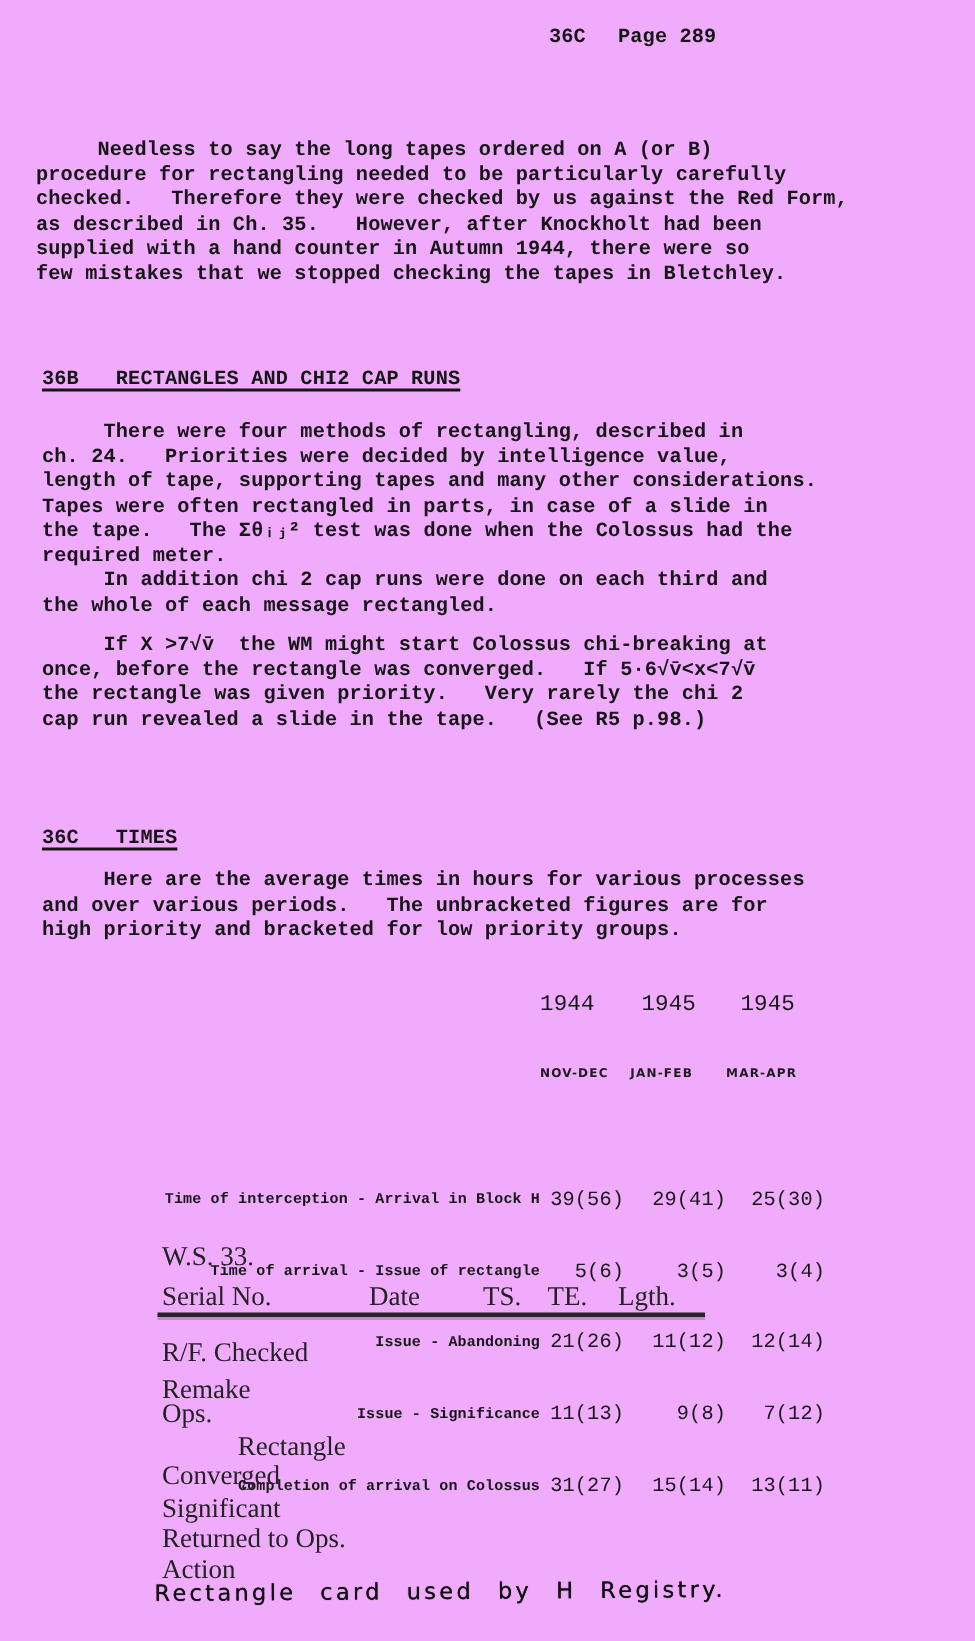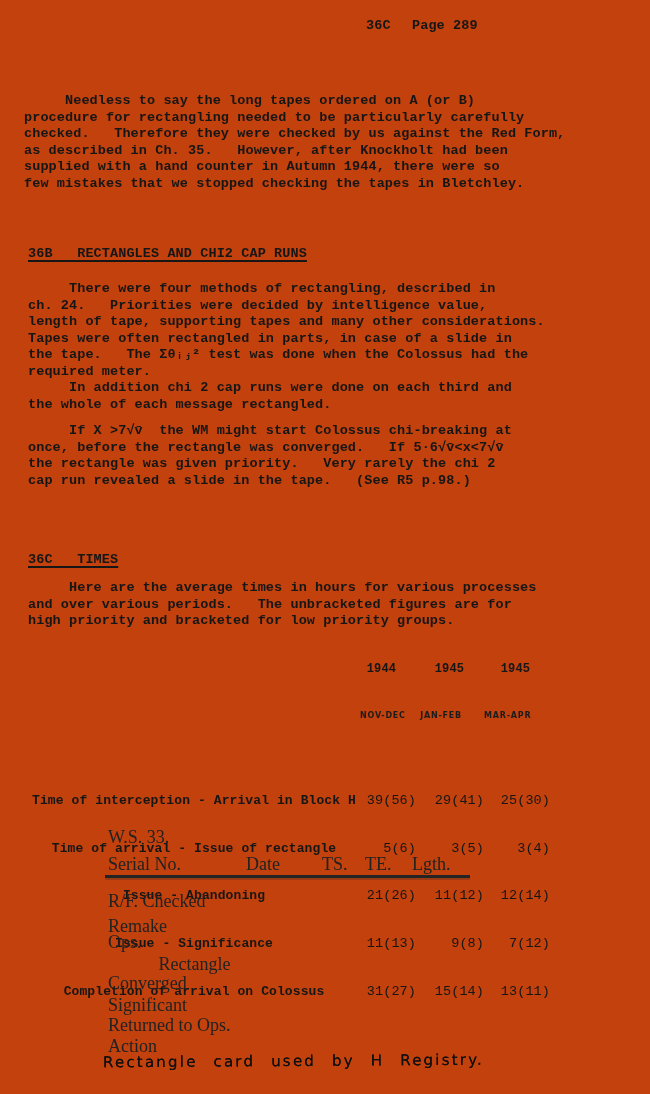--- a/index.html
+++ b/index.html
@@ -1,41 +1,41 @@
 <!DOCTYPE html>
 <html><head>
 <meta charset="utf-8">
 <style>
   html,body { margin:0; padding:0; background:#e8e6e0; }
   .page {
     position:relative; width:650px; height:1094px;
-    background:#c2410c; color:#1a1a1a; overflow:hidden;
+    background:#f0abfc; color:#1a1a1a; overflow:hidden;
     font-family:"Liberation Mono","DejaVu Sans Mono",monospace;
   }
   .abs { position:absolute; }
   .mono {
     font-family:"Liberation Mono","DejaVu Sans Mono",monospace;
     font-weight:700; font-size:13.5px; line-height:16.6px;
     letter-spacing:0.1px; white-space:pre; color:#161616;
   }
   pre.mono { margin:0; }
   .uline { text-decoration:underline; text-decoration-thickness:1.5px; text-underline-offset:3px; }
 
   
   .times-table { width:524px; }
   .tt-grid { display:grid; grid-template-columns:332px 56px 68px 66px; }
   .tt-cell { text-align:right; white-space:pre; }
-  .tt-year { font-weight:700; font-size:12px; line-height:15px; padding-right:20px; }
+  .tt-year { font-weight:400; font-size:15px; line-height:15px; padding-right:20px; }
   .tt-months {
     font-family:"DejaVu Sans",sans-serif; font-weight:700; font-size:8px;
     line-height:11px; letter-spacing:0.8px; padding-right:22px; color:#1c1c1c;
   }
   .tt-rows { margin-top:6px; }
   .tt-row { display:grid; grid-template-columns:332px 56px 68px 66px; line-height:14.6px; }
-  .tt-label { text-align:center; white-space:pre; font-size:13px; font-weight:700; }
+  .tt-label { text-align:right; white-space:pre; font-size:10px; font-weight:700; }
   .tt-val { text-align:right; white-space:pre; font-size:13.5px; font-weight:400; }
 
   
   .form-card {
     font-family:"Liberation Serif","DejaVu Serif",serif;
     font-size:18px; color:#222; width:372px;margin-top:44px;
   }
   .form-title { position:absolute; left:3px; top:0; line-height:16px; }
   .form-head { position:absolute; left:3px; top:27px; right:0; display:grid;
                grid-template-columns:138px 76px 43px 47px auto; line-height:16px; }

